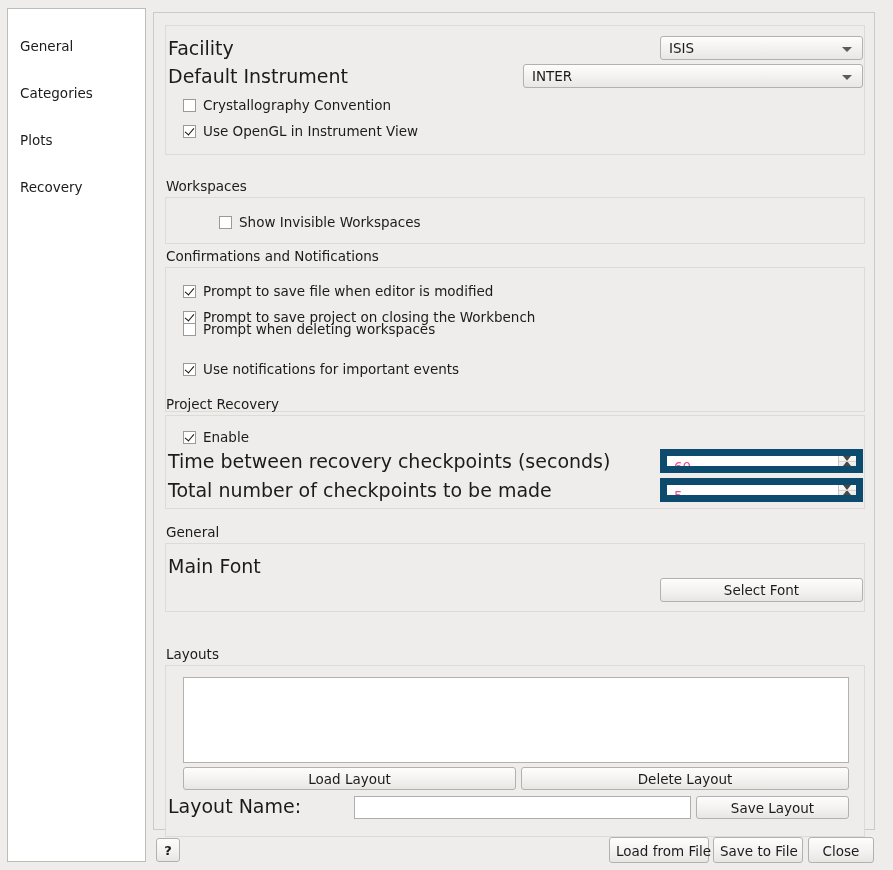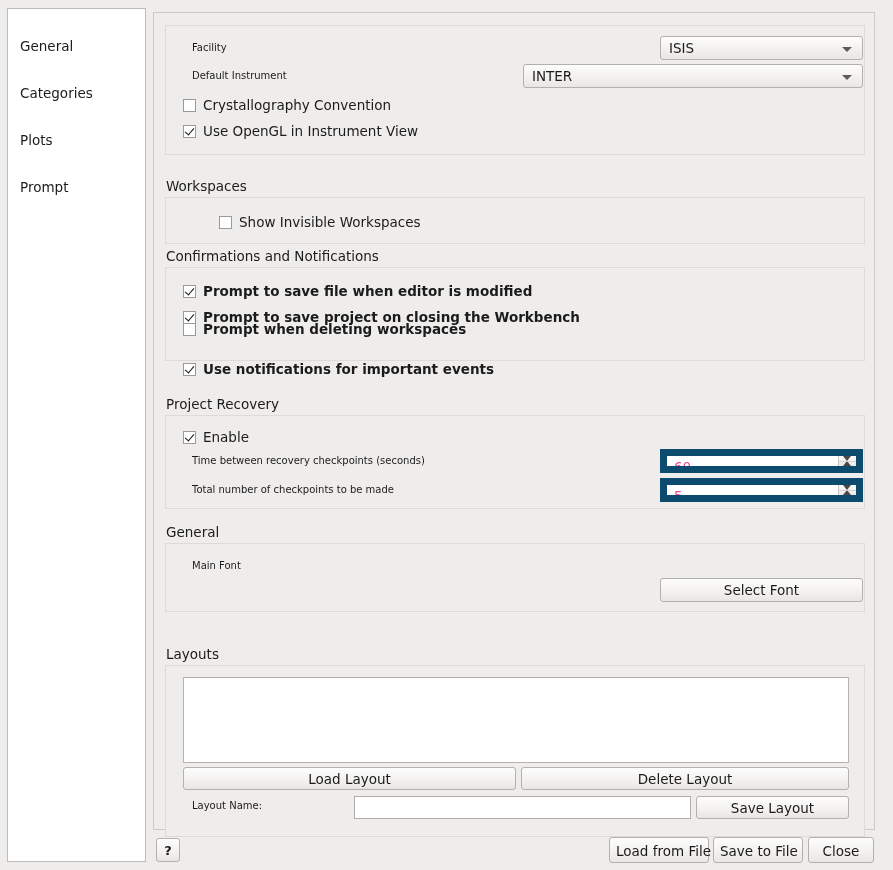--- a/index.html
+++ b/index.html
@@ -77,25 +77,25 @@
   }
 
   .row {
     position: absolute;
     left: 0;
     width: 100%;
     height: 28px;
   }
   .row-label {
     position: absolute;
-    left: 26px;
+    left: 2px;
     top: 0;
     height: 28px;
     line-height: 28px;
-    font-size: 10px;
+    font-size: 19px;
     white-space: nowrap;
   }
 
   
   .cb-row {
     position: absolute;
     left: 17px;
     height: 22px;
     display: flex;
     align-items: center;
@@ -266,21 +266,21 @@
     <div class="sidebar-item">
       <span>General</span>
     </div>
     <div class="sidebar-item">
       <span>Categories</span>
     </div>
     <div class="sidebar-item">
       <span>Plots</span>
     </div>
     <div class="sidebar-item">
-      <span>Prompt</span>
+      <span>Recovery</span>
     </div>
   </div>
 
   <div class="panel">
 
     <div class="section" style="top:12px;">
       <div class="groupbox" style="height:130px;">
 
         <div class="row" style="top:8px;">
           <div class="row-label">Facility</div>
@@ -315,21 +315,21 @@
       <div class="groupbox" style="height:47px;">
         <div class="cb-row" style="top:13px;padding-left:36px;">
           <span class="cbox"></span>
           <span class="cb-label">Show Invisible Workspaces</span>
         </div>
       </div>
     </div>
 
     <div class="section" style="top:235px;">
       <div class="section-title">Confirmations and Notifications</div>
-      <div class="groupbox" style="height:94px;font-weight:bold;">
+      <div class="groupbox" style="height:145px;">
         <div class="cb-row" style="top:12px;">
           <span class="cbox checked"></span>
           <span class="cb-label">Prompt to save file when editor is modified</span>
         </div>
         <div class="cb-row" style="top:38px;">
           <span class="cbox checked"></span>
           <span class="cb-label">Prompt to save project on closing the Workbench</span>
         </div>
         <div class="cb-row" style="top:50px;">
           <span class="cbox"></span>

